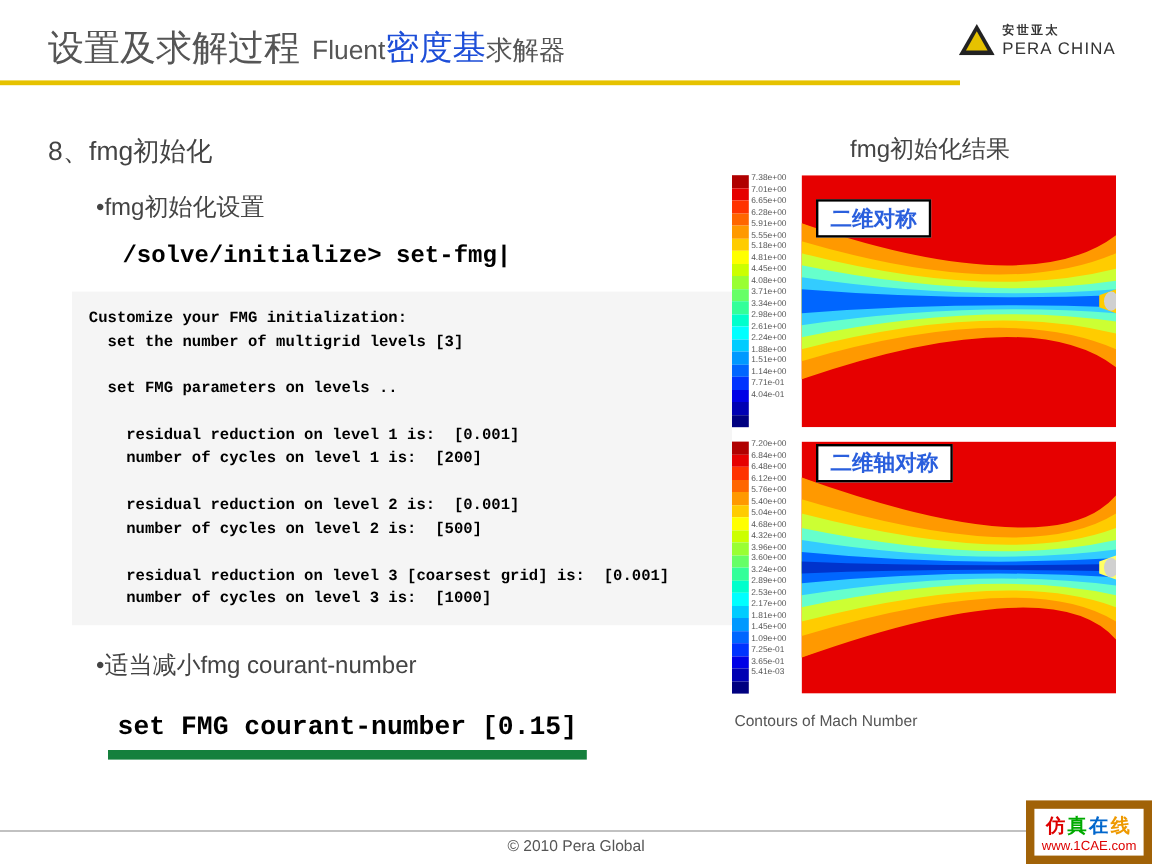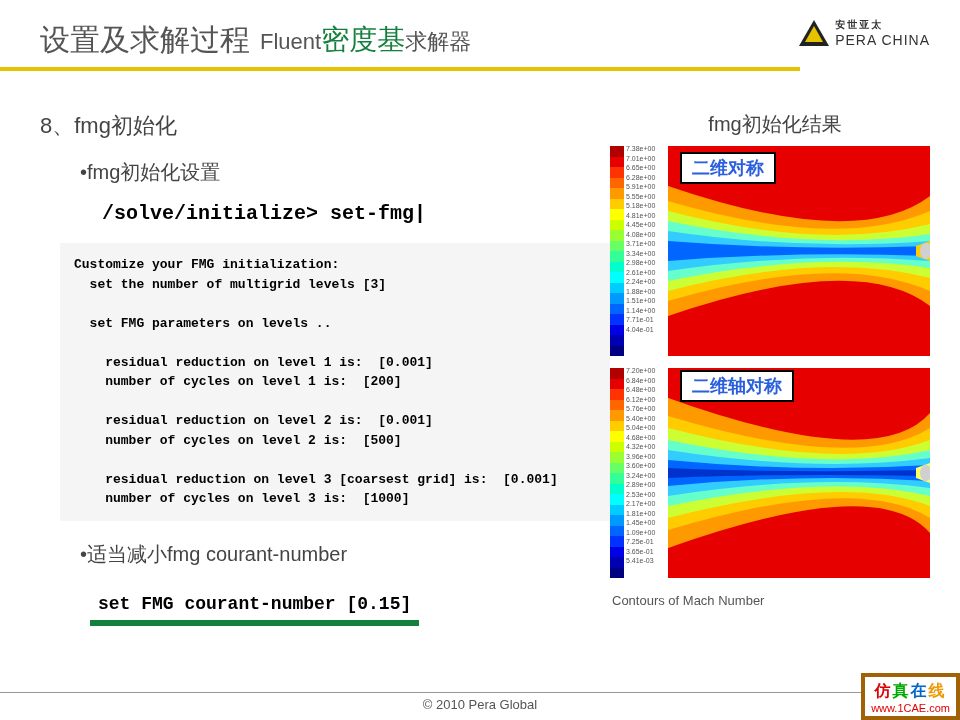--- a/index.html
+++ b/index.html
@@ -21,21 +21,21 @@
   .title-main {
     font-size: 30px;
     color: #555;
   }
   .title-sub {
     font-size: 22px;
     color: #555;
     margin-bottom: 2px;
   }
   .title-blue {
-    color: #15803d;
+    color: #1d4ed8;
     font-size: 28px;
   }
   .yellow-line {
     height: 4px;
     background: #e6c200;
     width: 800px;
     margin-left: 0;
     margin-top: 6px;
   }
   .logo {
@@ -101,26 +101,26 @@
     left: 370px;
     top: 340px;
     font-size: 30px;
     color: #d9d9d9;
     letter-spacing: 4px;
     font-family: Arial;
     pointer-events: none;
   }
   .cmd-box2 {
     font-family: "Courier New", monospace;
-    font-size: 18px;
+    font-size: 22px;
     font-weight: bold;
     background: #fff;
     padding: 6px 8px;
     margin-left: 50px;
-    border-bottom: 6px solid #15803d;
+    border-bottom: 8px solid #15803d;
     display: inline-block;
     margin-top: 12px;
   }
   .result-title {
     font-size: 20px;
     color: #444;
     text-align: center;
     margin-bottom: 4px;
   }
   .plot-area {
@@ -160,21 +160,21 @@
   .plot-label {
     position: absolute;
     left: 70px;
     border: 2px solid #000;
     background: #fff;
     font-size: 18px;
     font-weight: bold;
     color: #2a5fdd;
     padding: 2px 10px;
   }
-  .plot-label.l1 { top: 10px; }
+  .plot-label.l1 { top: 24px; }
   .plot-label.l2 { top: 228px; }
   .plot-caption {
     position: absolute;
     bottom: 4px;
     left: 2px;
     font-size: 13px;
     color: #555;
   }
   .footer {
     position: absolute;
@@ -184,21 +184,21 @@
     font-size: 13px;
     color: #555;
     border-top: 1px solid #999;
     padding-top: 4px;
   }
   .corner-badge {
     position: absolute;
     right: 0;
     bottom: 0;
     background: #fff;
-    border: 4px solid #a16207;
+    border: 7px solid #a16207;
     padding: 4px 6px 2px 6px;
     text-align: center;
   }
   .corner-badge .line1 {
     font-size: 16px;
     font-weight: bold;
     letter-spacing: 2px;
   }
   .cb1 { color: #d00; }
   .cb2 { color: #0a0; }

